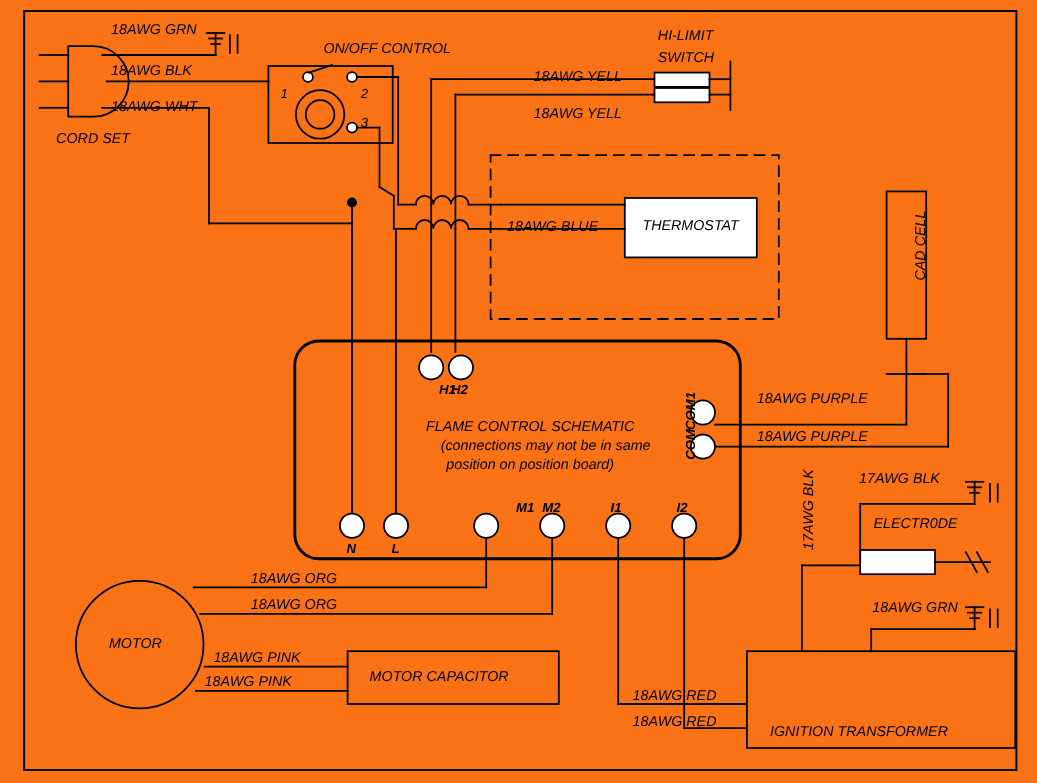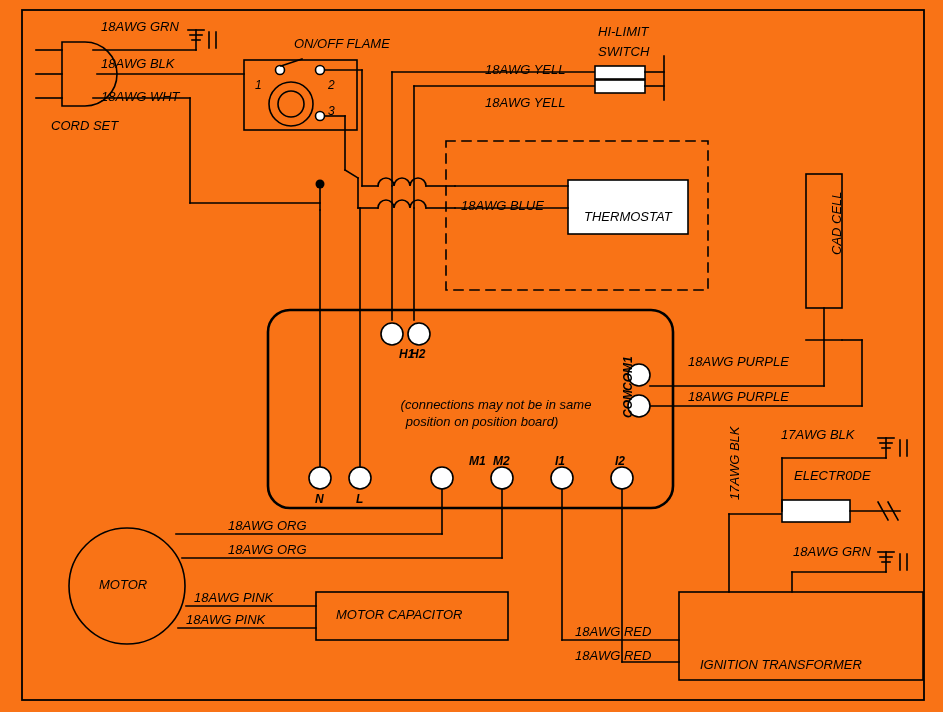--- a/index.html
+++ b/index.html
@@ -190,39 +190,40 @@
       <line x1="907" y1="554" x2="907" y2="570"></line>
 
     </g>
   </svg>
 
   <div class="lbl" style="left:101px; top:20px;">18AWG GRN</div>
   <div class="lbl" style="left:101px; top:57px;">18AWG BLK</div>
   <div class="lbl" style="left:101px; top:90px;">18AWG WHT</div>
   <div class="lbl" style="left:51px; top:119px;">CORD SET</div>
 
-  <div class="lbl" style="left:294px; top:37px;">ON/OFF FLAME</div>
+  <div class="lbl" style="left:294px; top:37px;">ON/OFF CONTROL</div>
   <div class="lbl small" style="left:255px; top:79px;">1</div>
   <div class="lbl small" style="left:328px; top:79px;">2</div>
   <div class="lbl small" style="left:328px; top:105px;">3</div>
 
   <div class="lbl" style="left:598px; top:25px;">HI-LIMIT</div>
   <div class="lbl" style="left:598px; top:45px;">SWITCH</div>
 
   <div class="lbl" style="left:485px; top:63px;">18AWG YELL</div>
   <div class="lbl" style="left:485px; top:96px;">18AWG YELL</div>
 
   <div class="lbl" style="left:461px; top:199px;">18AWG BLUE</div>
-  <div class="lbl" style="left:584px; top:198px;margin-top:12px;">THERMOSTAT</div>
+  <div class="lbl" style="left:584px; top:198px;">THERMOSTAT</div>
 
   <div class="lbl vert" style="left:830px; top:255px;">CAD CELL</div>
 
   <div class="lbl bold small" style="left:383px; top:348px;padding-left:16px;">H1</div>
   <div class="lbl bold small" style="left:410px; top:348px;">H2</div>
 
+  <div class="lbl center" style="left:370px; top:381px; width:224px;">FLAME CONTROL SCHEMATIC</div>
   <div class="lbl center" style="left:360px; top:398px; width:244px;padding-left:14px;">(connections may not be in same</div>
   <div class="lbl center" style="left:360px; top:415px; width:244px;">position on position board)</div>
 
   <div class="lbl bold small vert" style="left:622px; top:391px;">COM1</div>
   <div class="lbl bold small vert" style="left:622px; top:418px;">COM</div>
 
   <div class="lbl" style="left:688px; top:355px;">18AWG PURPLE</div>
   <div class="lbl" style="left:688px; top:390px;">18AWG PURPLE</div>
 
   <div class="lbl bold small" style="left:315px; top:493px;">N</div>

